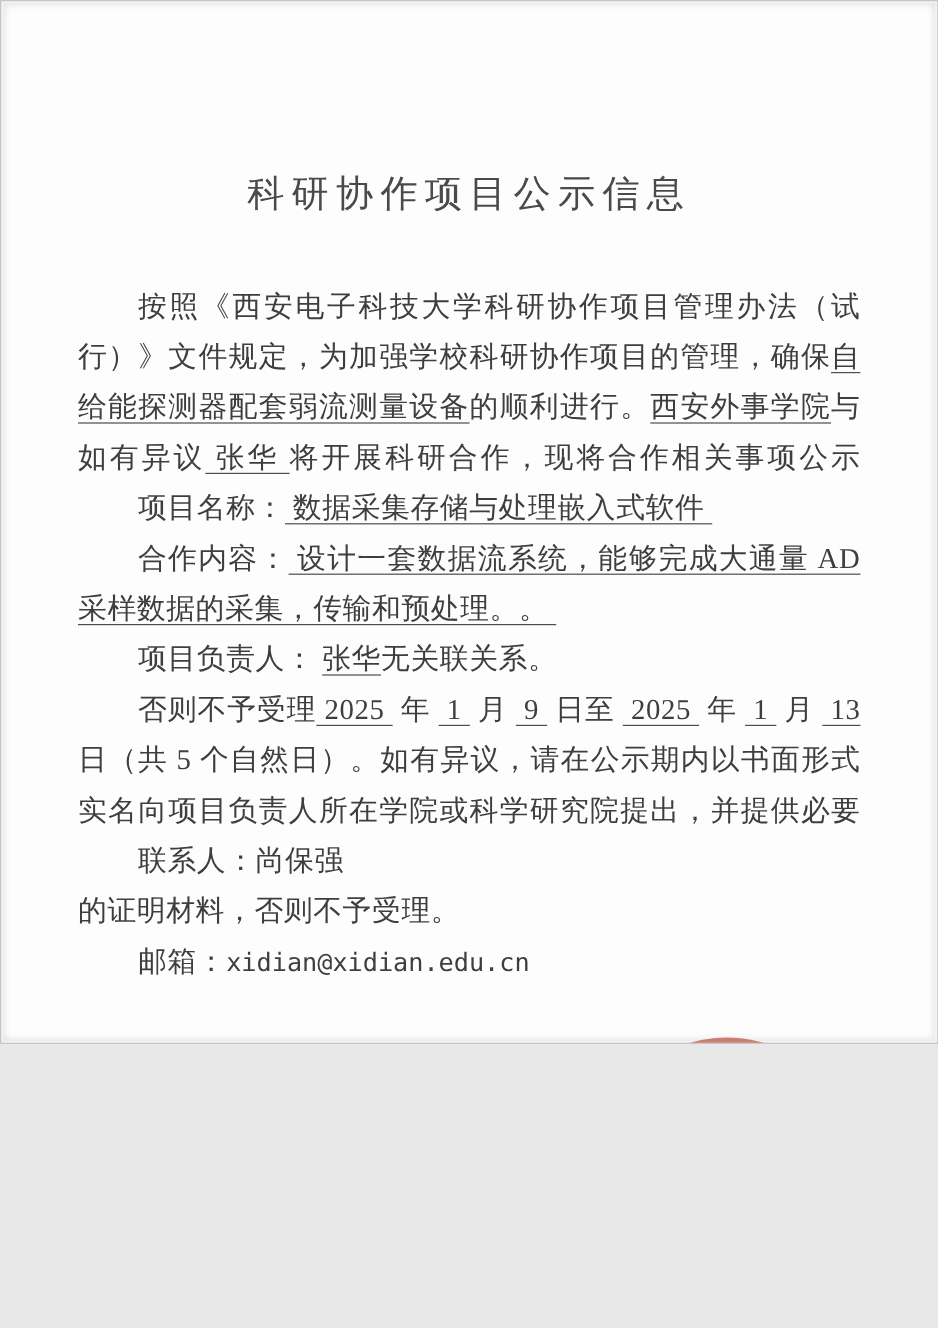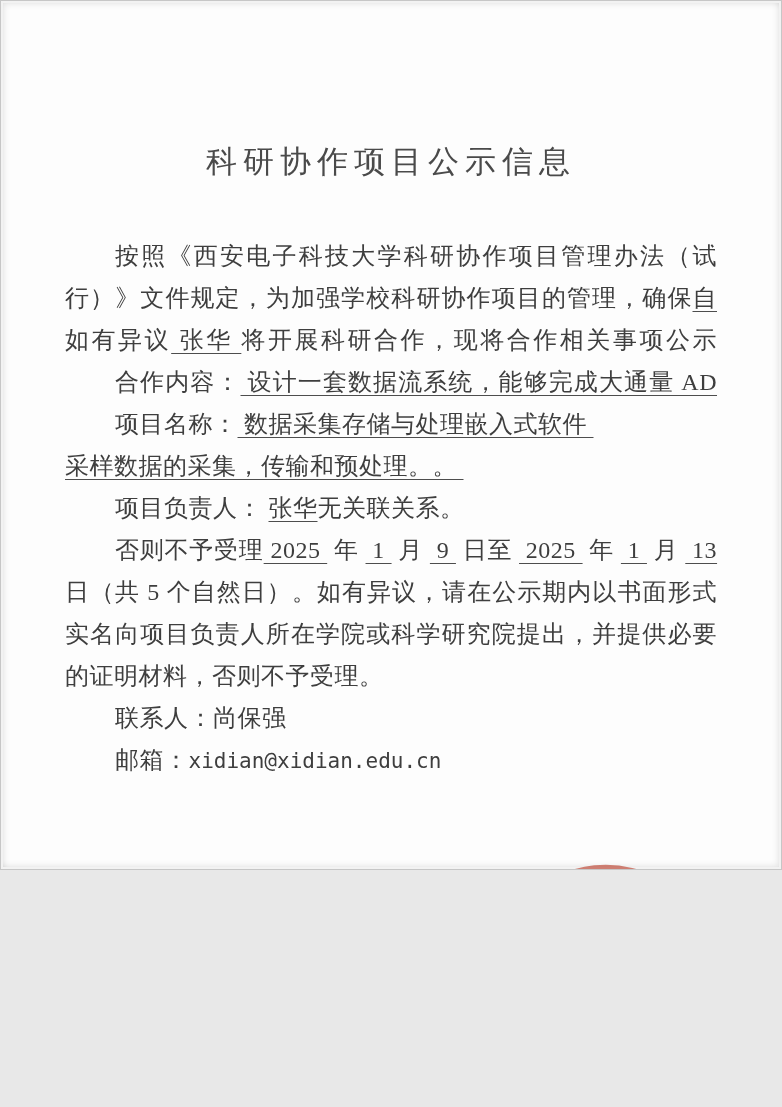--- a/index.html
+++ b/index.html
@@ -64,30 +64,31 @@
 </head>
 <body>
 
 <div class="page">
 
   <h1 class="title">科研协作项目公示信息</h1>
 
   <div class="doc-body">
     <p class="line ind just"><span>按照《西安电子科技大学科研协作项目管理办法（试</span></p>
     <p class="line just"><span>行）》文件规定，为加强学校科研协作项目的管理，确保</span><span class="u">自</span></p>
+    <p class="line just"><span class="u">给能探测器配套弱流测量设备</span><span>的顺利进行。</span><span class="u">西安外事学院</span><span>与</span></p>
     <p class="line just"><span>如有异议</span><span class="u">&nbsp;张华&nbsp;</span><span>将开展科研合作，现将合作相关事项公示</span></p>
+    <p class="line ind"><span>项目名称：</span><span class="u">&nbsp;数据采集存储与处理嵌入式软件&nbsp;</span></p>
     <p class="line ind just"><span>合作内容：</span><span class="u">&nbsp;设计一套数据流系统，能够完成大通量&nbsp;AD</span></p>
-    <p class="line ind"><span>项目名称：</span><span class="u">&nbsp;数据采集存储与处理嵌入式软件&nbsp;</span></p>
     <p class="line"><span class="u">采样数据的采集，传输和预处理。。&nbsp;</span></p>
     <p class="line ind"><span>项目负责人：&nbsp;</span><span class="u">张华</span><span>无关联关系。</span></p>
     <p class="line ind just"><span>否则不予受理</span><span class="u">&nbsp;2025&nbsp;</span><span>&nbsp;年&nbsp;</span><span class="u">&nbsp;1&nbsp;</span><span>&nbsp;月&nbsp;</span><span class="u">&nbsp;9&nbsp;</span><span>&nbsp;日至&nbsp;</span><span class="u">&nbsp;2025&nbsp;</span><span>&nbsp;年&nbsp;</span><span class="u">&nbsp;1&nbsp;</span><span>&nbsp;月&nbsp;</span><span class="u">&nbsp;13</span></p>
     <p class="line just"><span>日（共&nbsp;5&nbsp;个自然日）。如有异议，请在公示期内以书面形式</span></p>
     <p class="line just"><span>实名向项目负责人所在学院或科学研究院提出，并提供必要</span></p>
+    <p class="line ind"><span>联系人：尚保强</span></p>
     <p class="line"><span>的证明材料，否则不予受理。</span></p>
-    <p class="line ind"><span>联系人：尚保强</span></p>
     <p class="line ind"><span>邮箱：</span><span class="mono">xidian@xidian.edu.cn</span></p>
   </div>
 
   <div class="sig">
     <p class="sig-line"><span class="u">空间科学与技术学院</span></p>
     <p class="sig-line sig-date"><span class="u">&nbsp;&nbsp;2025&nbsp;&nbsp;</span><span>&nbsp;年&nbsp;</span><span class="u">&nbsp;&nbsp;1&nbsp;</span><span>&nbsp;月&nbsp;</span><span class="u">&nbsp;9&nbsp;&nbsp;</span><span>&nbsp;&nbsp;日</span></p>
   </div>
 
   <svg class="seal" viewBox="0 0 214 196" aria-hidden="true">
     <ellipse cx="107" cy="98" rx="100" ry="92" fill="none" stroke="#cc5a48" stroke-width="4.5"></ellipse>

